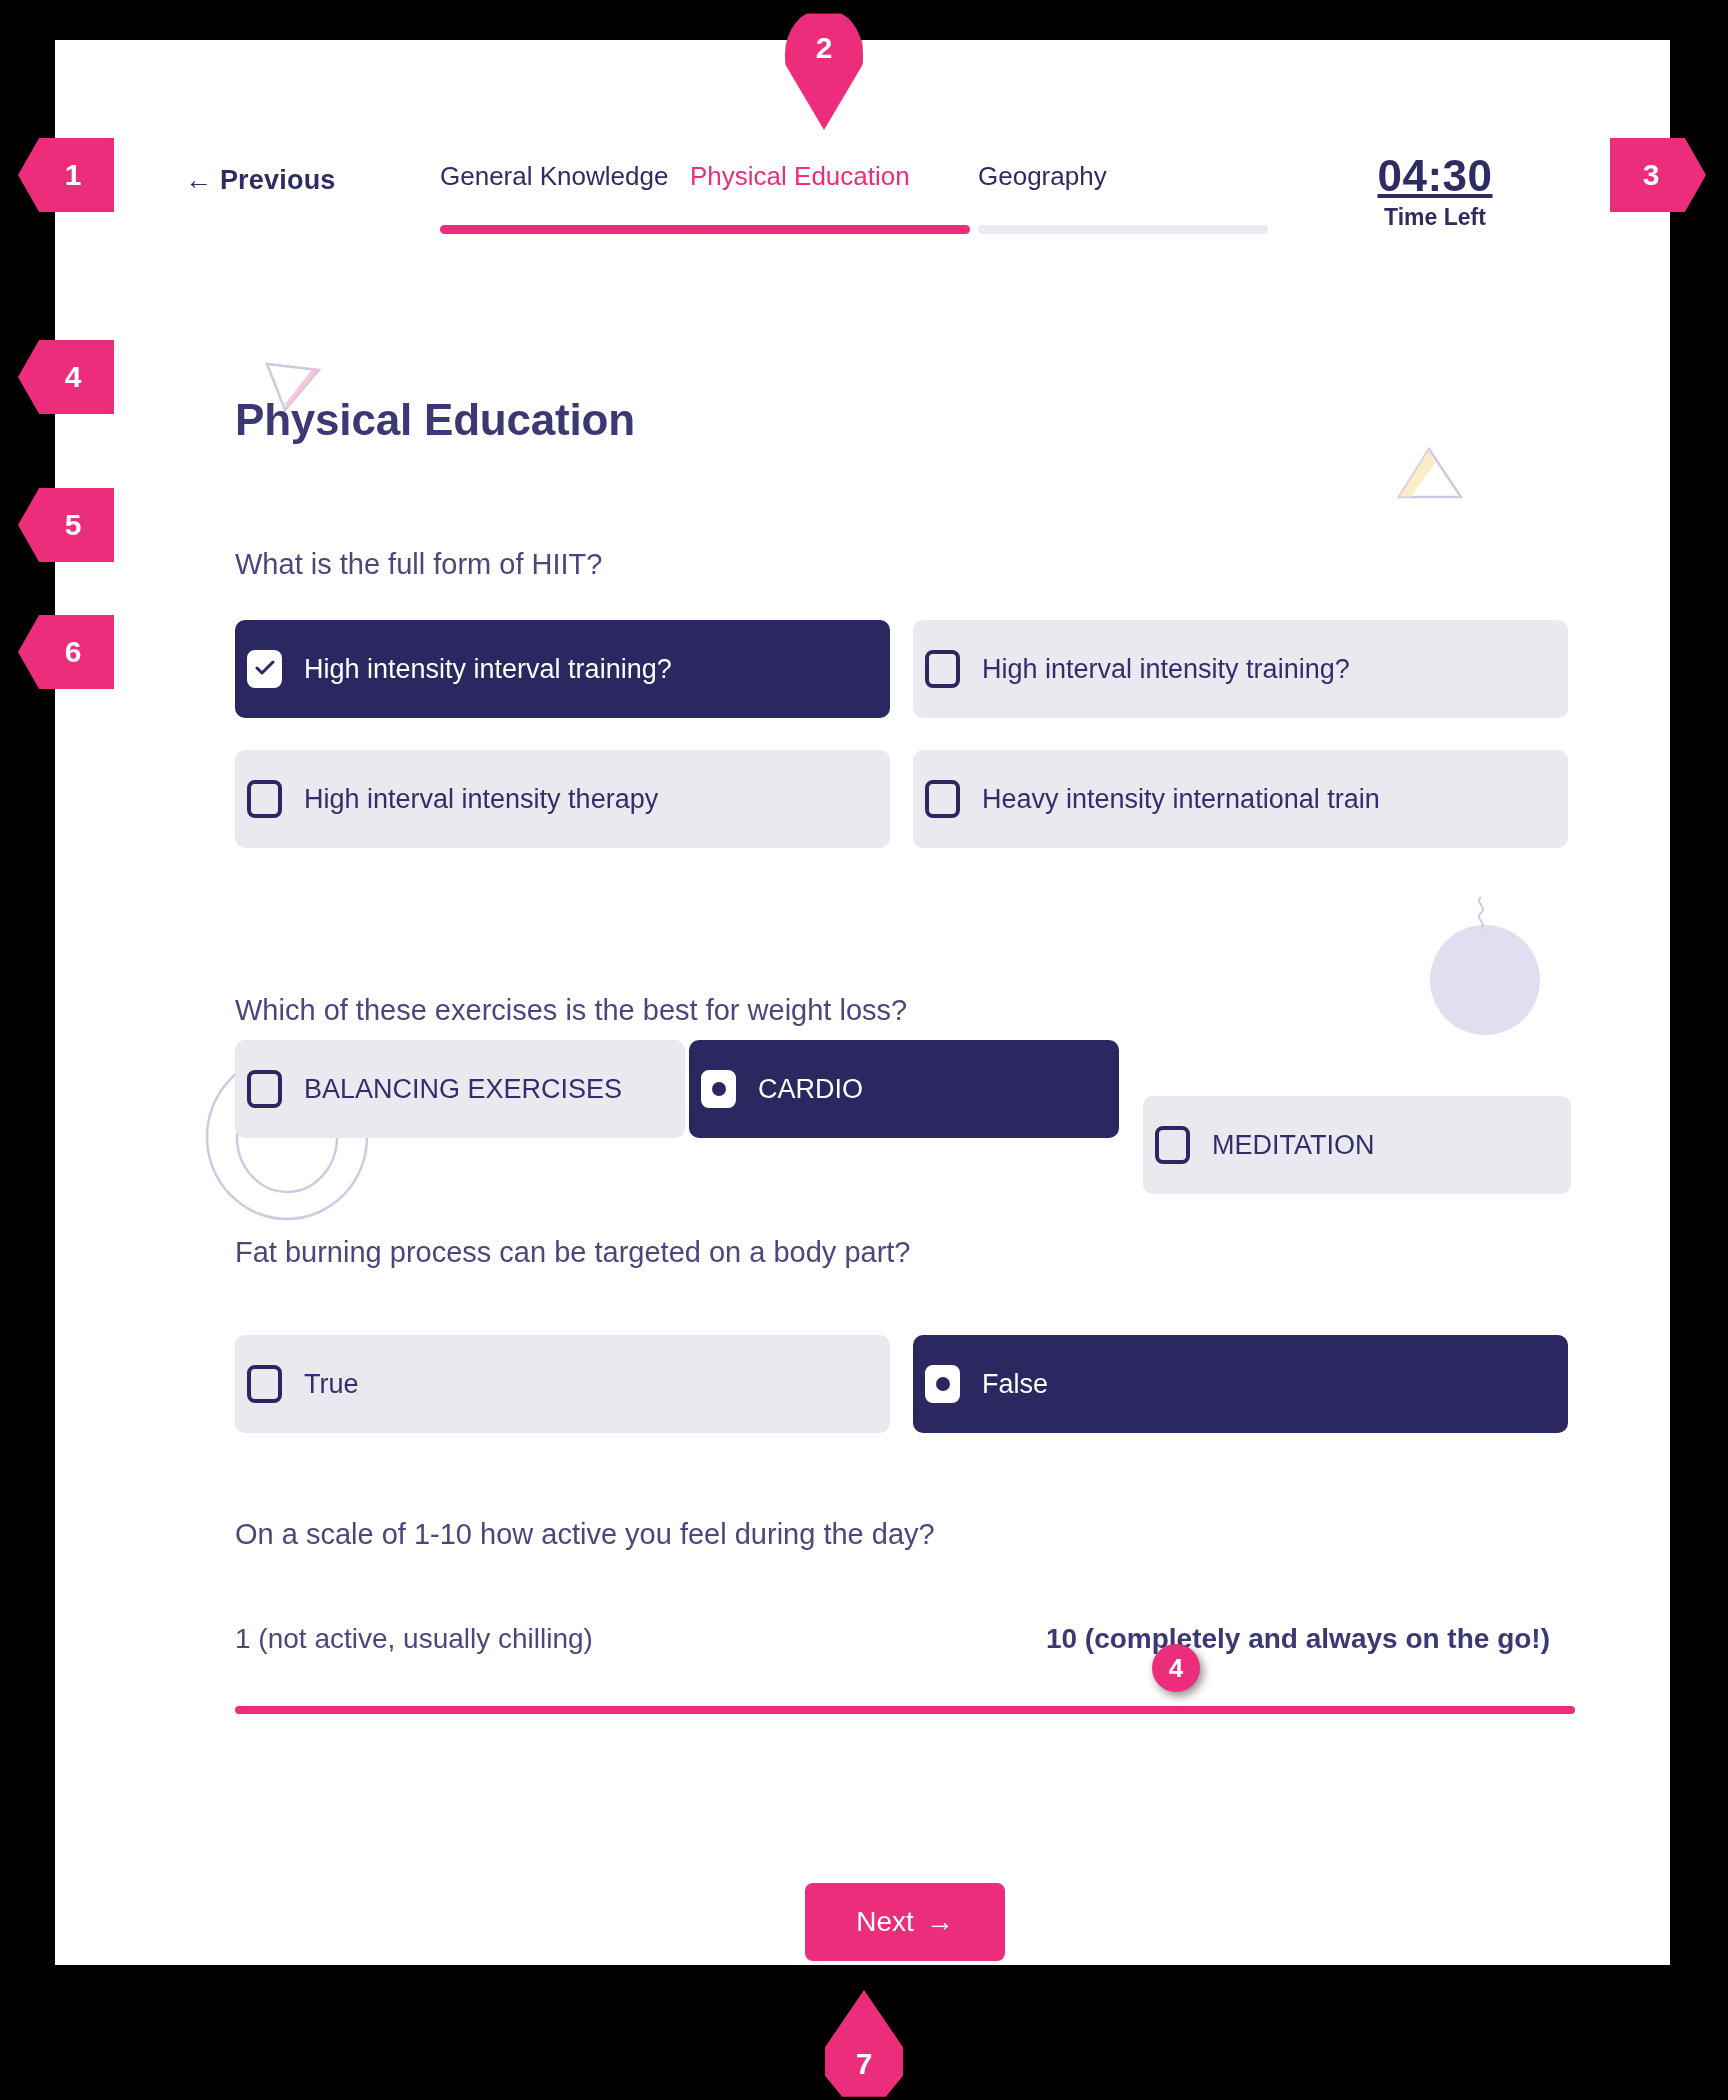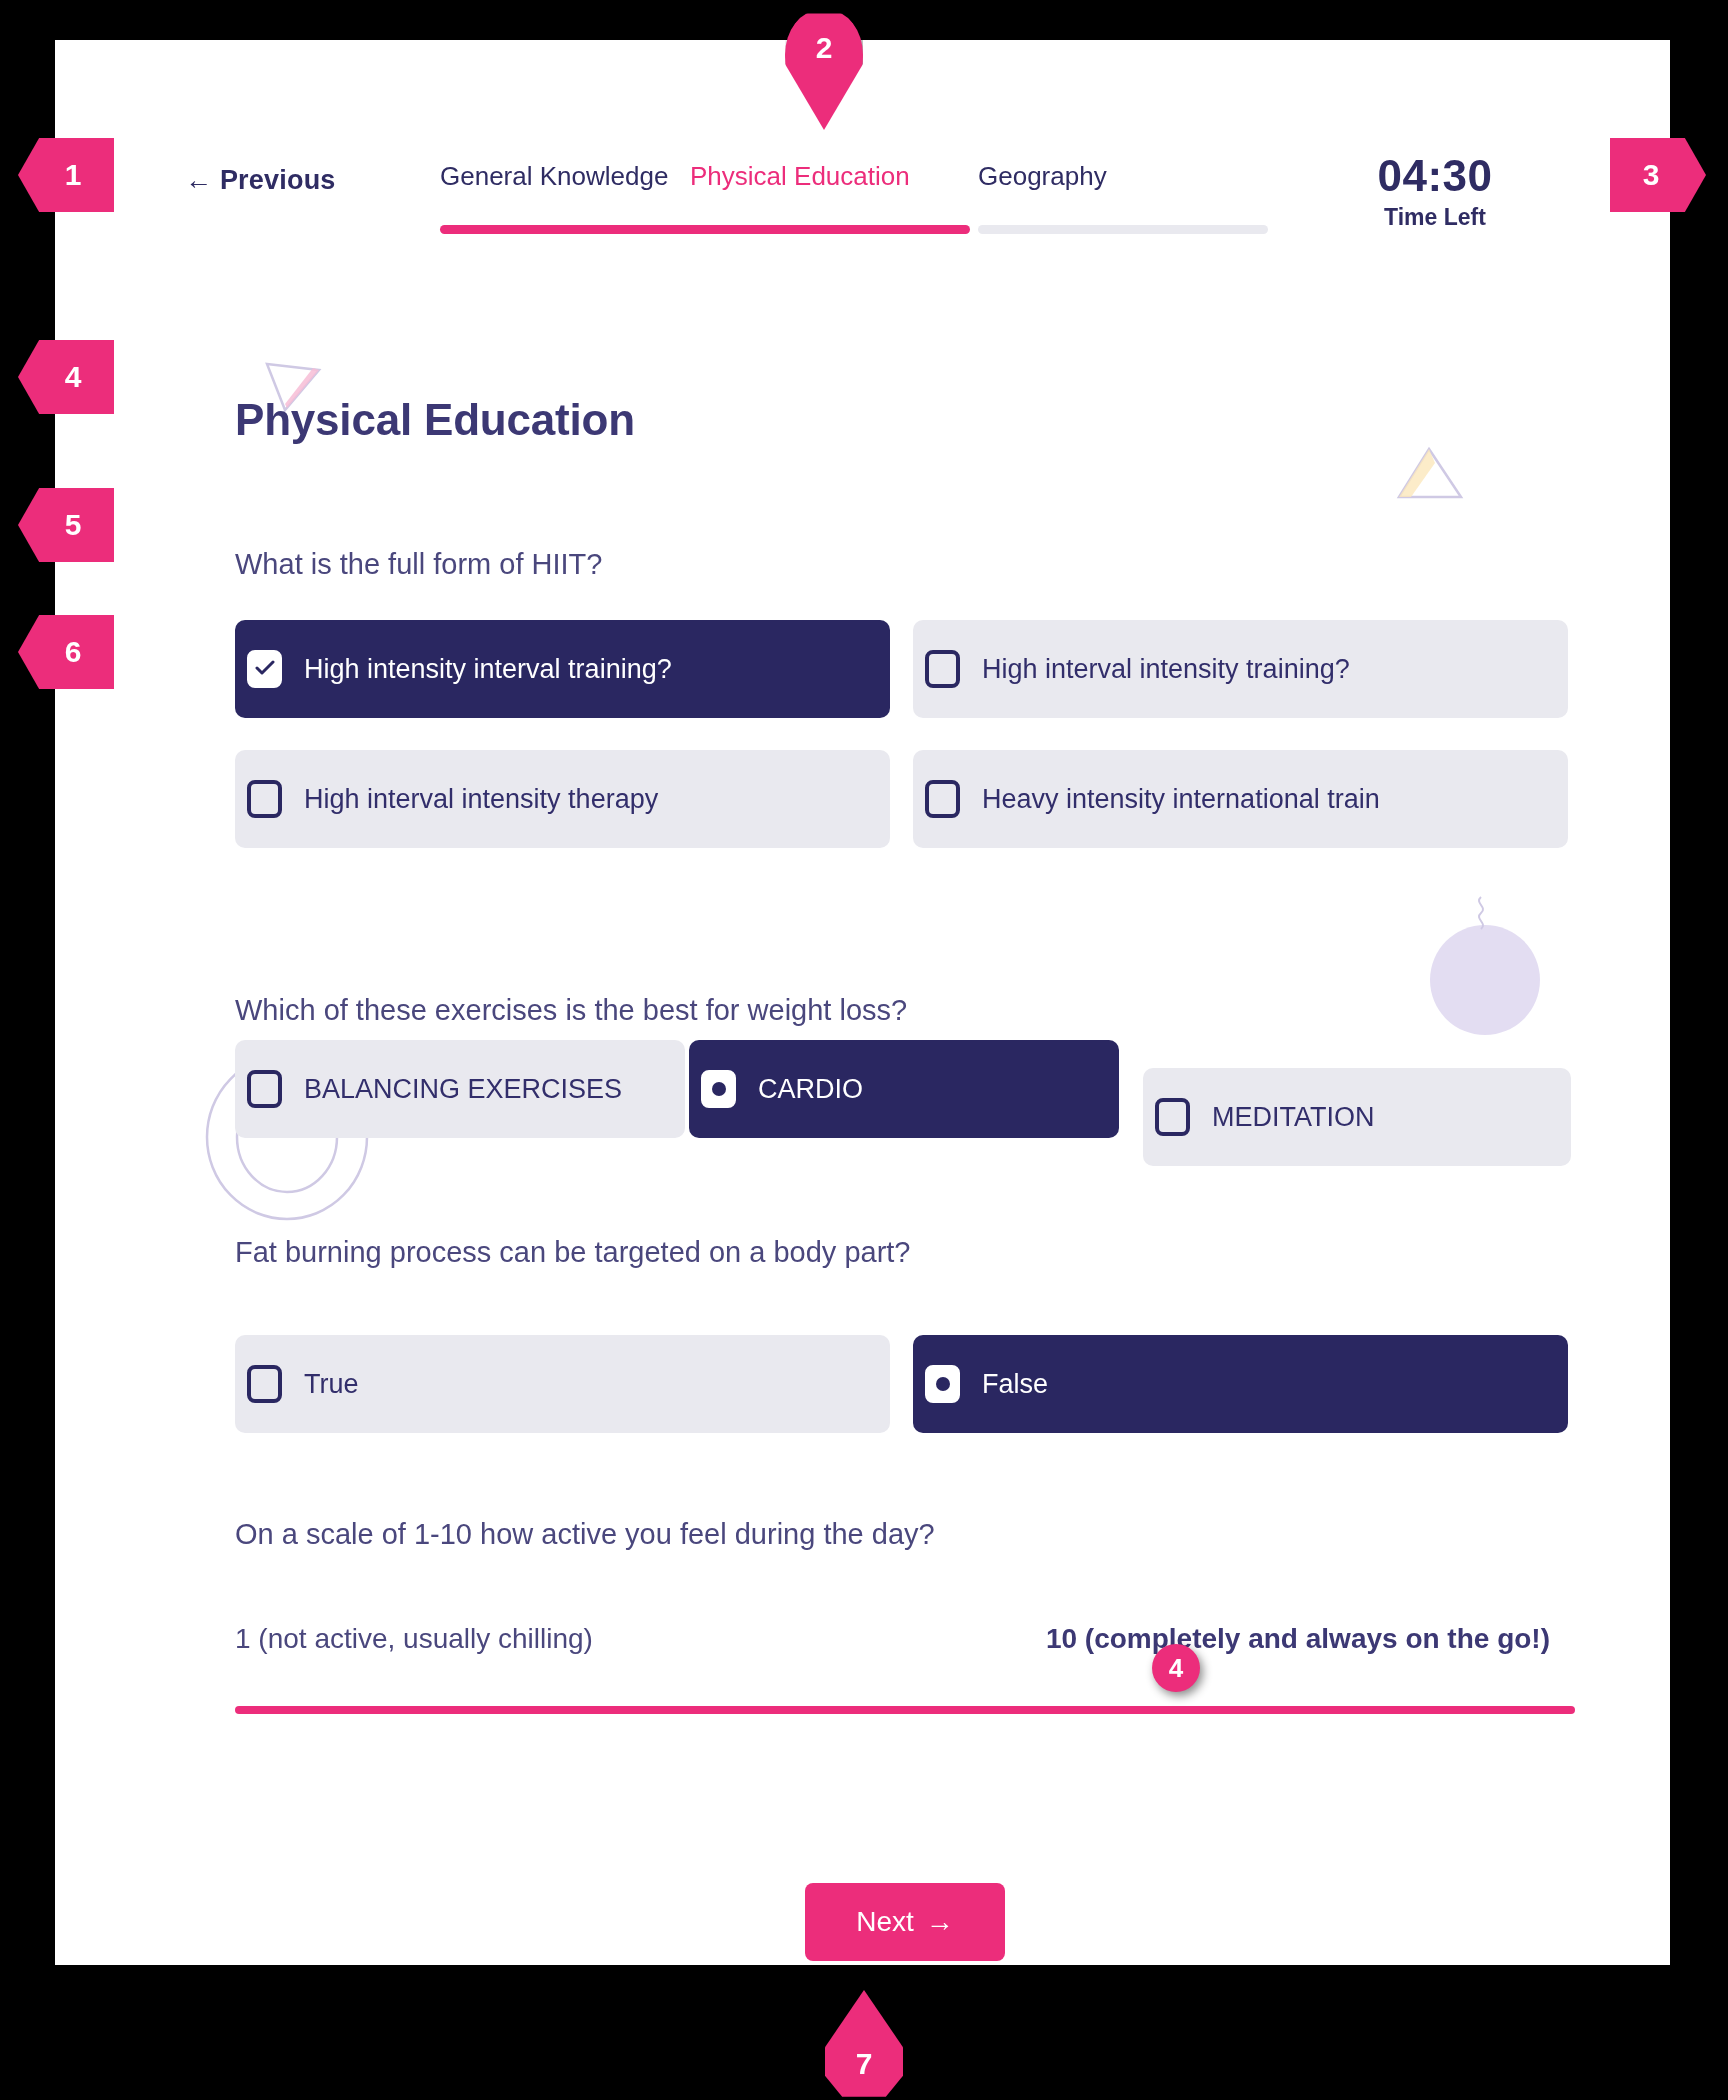--- a/index.html
+++ b/index.html
@@ -117,20 +117,21 @@
     right: 140px; top: 8px;
     text-align: center;
     width: 190px;
   }
   .timer-value {
     font-size: 44px;
     font-weight: 700;
     color: #2f2c63;
     line-height: 1.05;
     letter-spacing: .5px;
+    text-decoration: underline;
   }
   .timer-label {
     font-size: 23px;
     font-weight: 700;
     color: #2f2c63;
     margin-top: 5px;
   }
 
   
   .page-title {
@@ -211,21 +212,21 @@
 
   
   #q1-o0 { left: 180px;  top: 580px; width: 655px; }
   #q1-o1 { left: 858px;  top: 580px; width: 655px; }
   #q1-o2 { left: 180px;  top: 710px; width: 655px; }
   #q1-o3 { left: 858px;  top: 710px; width: 655px; }
 
   
   #q2-o0 { left: 180px;  top: 1000px; width: 450px; }
   #q2-o1 { left: 634px;  top: 1000px; width: 430px; }
-  #q2-o2 { left: 1088px; top: 1028px; width: 428px; }
+  #q2-o2 { left: 1088px; top: 1056px; width: 428px; }
 
   
   #q3-o0 { left: 180px;  top: 1295px; width: 655px; }
   #q3-o1 { left: 858px;  top: 1295px; width: 655px; }
 
   
   .scale-low {
     position: absolute;
     left: 180px; top: 1583px;
     font-size: 28px;

